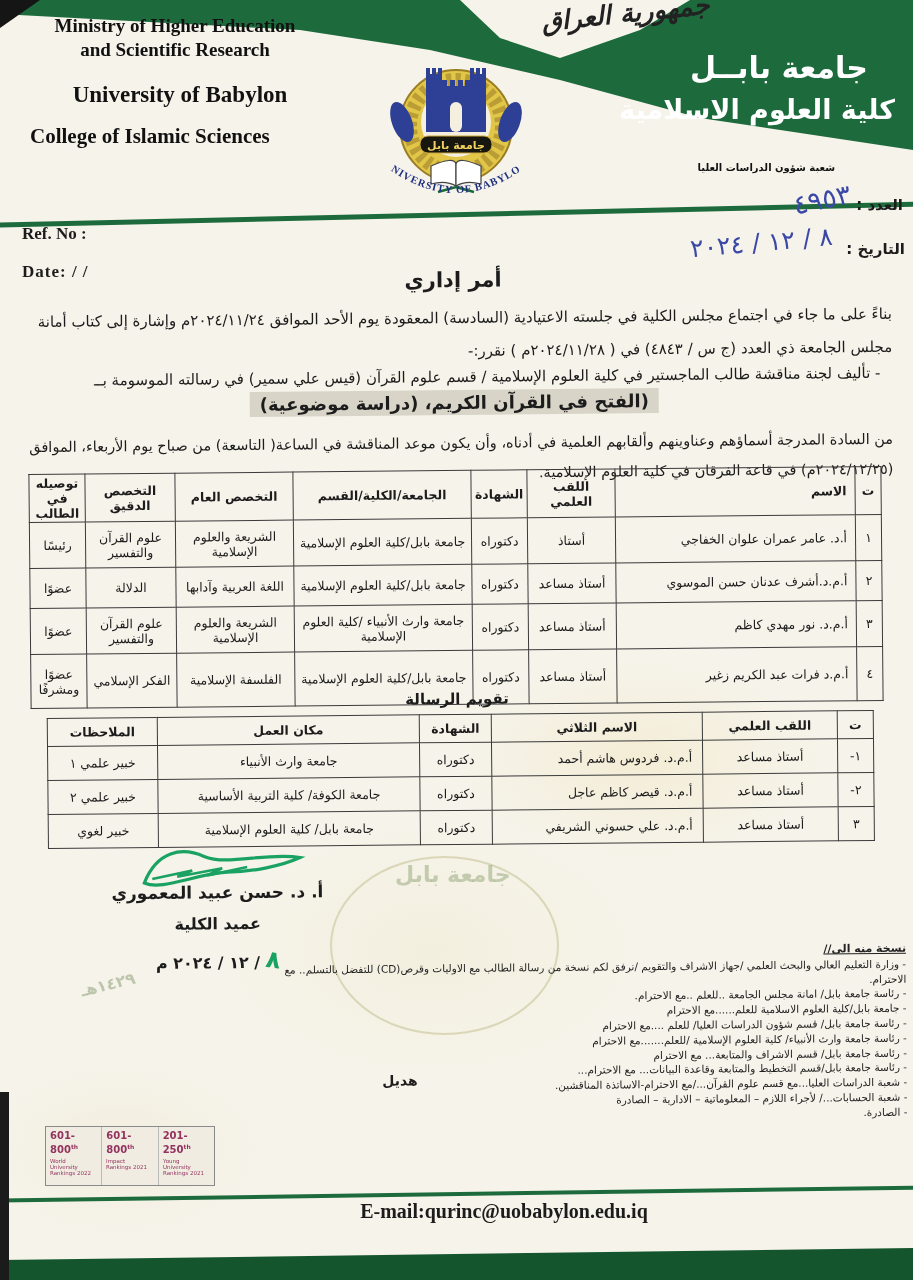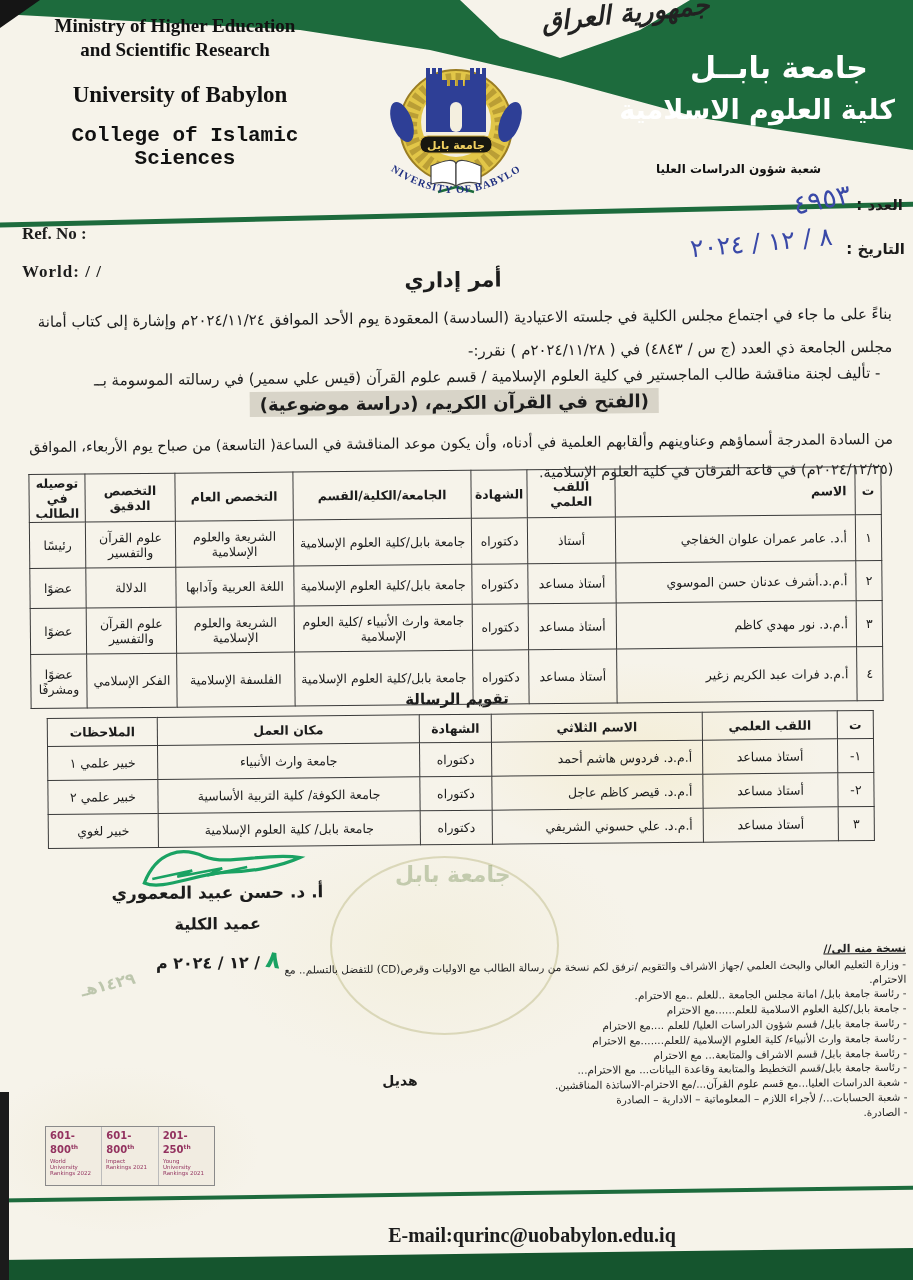--- a/index.html
+++ b/index.html
@@ -18,26 +18,26 @@
   .en{font-family:"Liberation Serif",serif;}
   .b{font-weight:bold;}
   
   .band{
     left:0;top:0;width:913px;height:160px;background:#1d6b3d;
     clip-path:polygon(0 0,460px 0,500px 38px,560px 58px,640px 30px,690px 0,913px 0,913px 150px,700px 118px,560px 80px,430px 50px,300px 30px,0 14px);
   }
   .band-line{left:-12px;top:212px;width:950px;height:5px;background:#1d6b3d;transform:rotate(-1.3deg);}
   .hdr-en1{left:25px;top:14px;width:300px;text-align:center;font-size:19px;line-height:24px;color:#111;}
   .hdr-en2{left:30px;top:82px;width:300px;text-align:center;font-size:23px;color:#111;}
-  .hdr-en3{left:30px;top:124px;width:310px;text-align:center;font-size:21px;color:#111;font-family:Liberation Mono, monospace;}
+  .hdr-en3{left:30px;top:124px;width:310px;font-size:21px;color:#111;}
   .hdr-script{left:470px;top:2px;width:240px;font-size:26px;color:#222;transform:rotate(-6deg);font-style:italic;font-weight:bold;}
   .hdr-ar1{right:8px;top:10px;font-size:22px;color:#fff;}
   .hdr-ar2{right:45px;top:50px;font-size:30px;color:#fff;letter-spacing:1px;}
   .hdr-ar3{right:18px;top:94px;font-size:27px;color:#fff;}
-  .hdr-ar4{right:92px;top:162px;font-size:12px;color:#111;margin-left:12px;}
+  .hdr-ar4{right:78px;top:162px;font-size:10px;color:#111;margin-left:12px;}
   
   .lbl-num{right:10px;top:196px;font-size:15px;}
   .hand-num{right:62px;top:184px;font-size:27px;color:#3a49a8;transform:rotate(-12deg);letter-spacing:3px;}
   .lbl-dat{right:8px;top:240px;font-size:15px;}
   .hand-dat{right:80px;top:228px;font-size:25px;color:#3a49a8;transform:rotate(-5deg);letter-spacing:2px;}
   .refno{left:22px;top:224px;font-size:17px;}
   .daten{left:22px;top:262px;font-size:17px;letter-spacing:1px;}
   
   .tilt{left:0;top:0;width:913px;height:1280px;transform:rotate(-0.55deg);}
   .otitle{left:0;top:268px;width:913px;text-align:center;font-size:21px;}
@@ -75,21 +75,21 @@
   
   .badges{left:45px;top:1126px;width:168px;height:58px;background:#f1ece1;border:1px solid #8a8a8a;display:flex;color:#93325f;}
   .badge{flex:1;padding:4px 2px 0 4px;border-left:1px solid #bbb;}
   .badge:first-child{border-left:none;}
   .badge .r1{font-size:10px;font-weight:bold;line-height:10px;}
   .badge .r2{font-size:10px;font-weight:bold;line-height:11px;}
   .badge .r2 sup{font-size:6px;}
   .badge .cap{font-size:6px;line-height:6.5px;margin-top:3px;transform:scale(.92);transform-origin:0 0;}
   
   .foot-line{left:-12px;top:1192px;width:950px;height:4px;background:#1d6b3d;transform:rotate(-0.8deg);}
-  .email{left:312px;top:1200px;width:440px;text-align:center;font-size:20px;margin-top:24px;}
+  .email{left:284px;top:1200px;width:440px;text-align:center;font-size:20px;}
   .foot-band{left:0;top:1244px;width:913px;height:40px;background:#15552e;clip-path:polygon(0 16px,100% 4px,100% 100%,0 100%);}
   
   .wedge-tl{left:0;top:0;width:40px;height:28px;background:#151515;clip-path:polygon(0 0,100% 0,0 100%);}
   .strip-l{left:0;top:1092px;width:9px;height:188px;background:#1b1b1b;}
   
   .wm-circle{left:330px;top:856px;width:225px;height:175px;border:2px solid rgba(170,165,100,.35);border-radius:50%;}
   .wm-text{left:395px;top:862px;font-size:22px;color:rgba(120,145,90,.4);font-weight:bold;}
   .wm-year{left:80px;top:975px;font-size:16px;color:rgba(120,145,100,.45);transform:rotate(-14deg);font-weight:bold;}
 </style>
 </head>
@@ -151,21 +151,21 @@
     <text font-size="10.5" font-weight="bold" fill="#1f2f80" letter-spacing="1" font-family="Liberation Serif, serif">
       <textPath href="#arcpath" startOffset="50%" text-anchor="middle">UNIVERSITY OF BABYLON</textPath>
     </text>
   </svg>
 
   <div class="abs lbl-num ar b">العدد :</div>
   <div class="abs hand-num ar">٤٩٥٣</div>
   <div class="abs lbl-dat ar b">التاريخ :</div>
   <div class="abs hand-dat ar">٨ / ١٢ / ٢٠٢٤</div>
   <div class="abs refno en b">Ref. No :</div>
-  <div class="abs daten en b">World:      /      /</div>
+  <div class="abs daten en b">Date:      /      /</div>
 
   <div class="abs tilt">
 
     <div class="abs otitle ar b">أمر إداري</div>
     <div class="abs p1 ar">بناءً على ما جاء في اجتماع مجلس الكلية في جلسته الاعتيادية (السادسة) المعقودة يوم الأحد الموافق ٢٠٢٤/١١/٢٤م وإشارة إلى كتاب أمانة مجلس الجامعة ذي العدد (ج س / ٤٨٤٣)  في ( ٢٠٢٤/١١/٢٨م ) نقرر:-</div>
     <div class="abs p2 ar">- تأليف لجنة مناقشة طالب الماجستير في كلية العلوم الإسلامية / قسم علوم القرآن (قيس علي سمير) في رسالته الموسومة بــ</div>
     <div class="abs thesis ar b"><span>(الفتح في القرآن الكريم، (دراسة موضوعية)</span></div>
     <div class="abs p3 ar">من السادة المدرجة أسماؤهم وعناوينهم وألقابهم العلمية في أدناه، وأن يكون موعد المناقشة في الساعة( التاسعة) من صباح يوم الأربعاء، الموافق (٢٠٢٤/١٢/٢٥م) في قاعة الفرقان في كلية العلوم الإسلامية.</div>
 
     <table class="abs t1">

